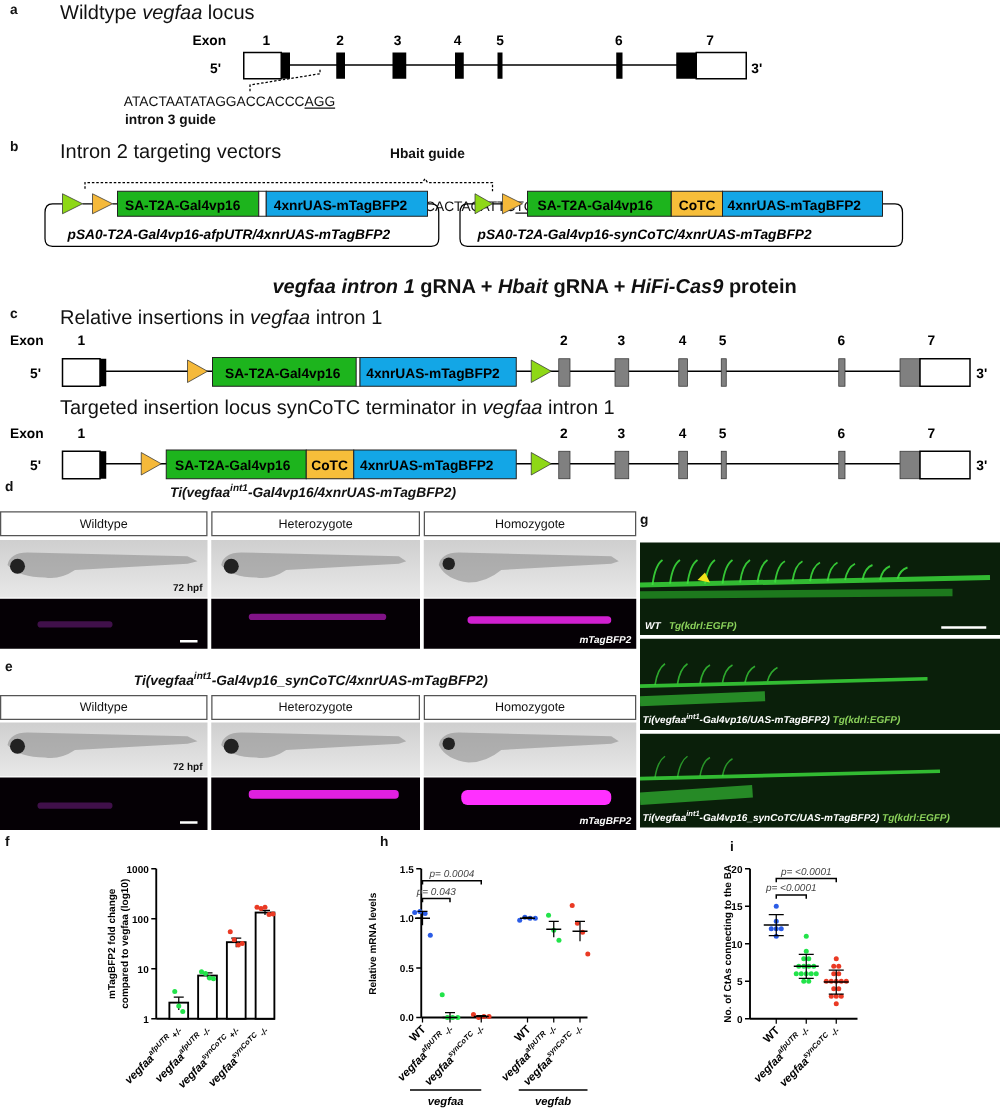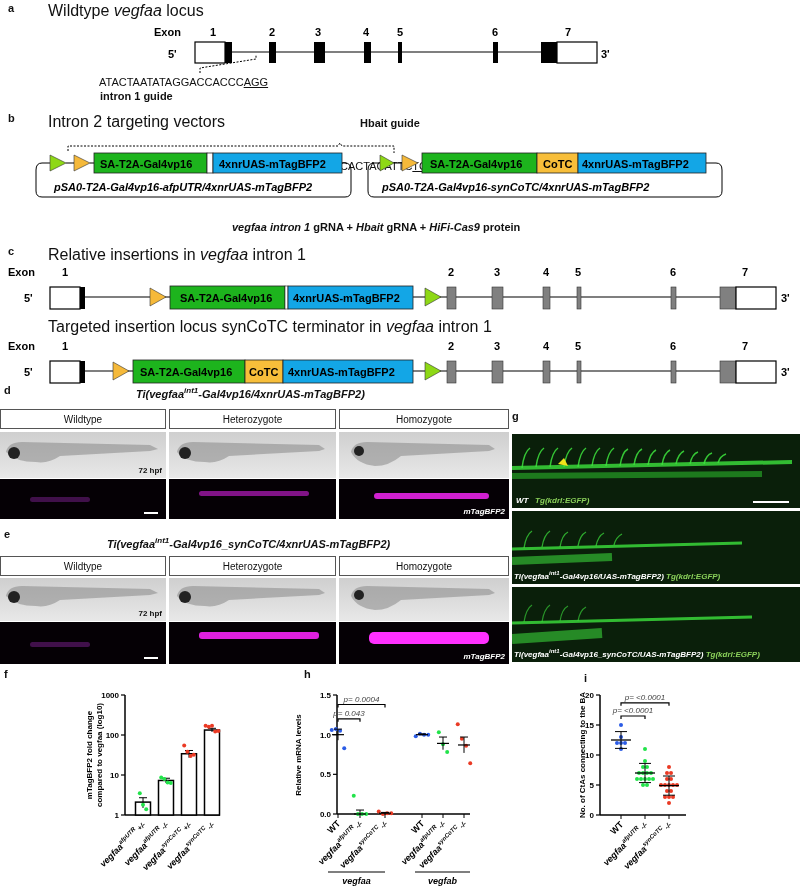--- a/index.html
+++ b/index.html
@@ -39,25 +39,25 @@
   <text x="210" y="16" font-size="11" font-weight="bold">1</text>
   <text x="269" y="16" font-size="11" font-weight="bold">2</text>
   <text x="315" y="16" font-size="11" font-weight="bold">3</text>
   <text x="363" y="16" font-size="11" font-weight="bold">4</text>
   <text x="397" y="16" font-size="11" font-weight="bold">5</text>
   <text x="492" y="16" font-size="11" font-weight="bold">6</text>
   <text x="565" y="16" font-size="11" font-weight="bold">7</text>
   <path d="M200 53 L200 48 L256 39 L256 35" fill="none" stroke="#000" stroke-width="1" stroke-dasharray="2,1.5"></path>
 </svg>
 <div class="abs" style="left:54px;top:76px;font-size:11px;margin-left:45px;"><span>ATACTAATATAGGACCACCC</span><span style="text-decoration:underline">AGG</span></div>
-<div class="abs b" style="left:100px;top:90px;font-size:11px;">intron 1 guide</div>
+<div class="abs b" style="left:100px;top:90px;font-size:11px;">intron 3 guide</div>
 
 <div class="abs plabel" style="left:8px;top:112px;">b</div>
 <div class="abs ptitle" style="left:48px;top:113px;">Intron 2 targeting vectors</div>
-<div class="abs b" style="left:312px;top:117px;font-size:11px;margin-left:48px;">Hbait guide</div>
+<div class="abs b" style="left:312px;top:117px;font-size:11px;">Hbait guide</div>
 <div class="abs" style="left:262px;top:130px;font-size:11px;margin-top:30px;"><span>GAAGATCGGCCACTACATTC</span><span style="text-decoration:underline">TGG</span></div>
 
 <svg class="abs" style="left:0;top:140px;" width="800" height="70">
   <path d="M68 11 L68 6 L338 6 L340 3 L342 6 L394 6 L394 13" fill="none" stroke="#000" stroke-width="1" stroke-dasharray="2,1.5"></path>
 
   <path d="M50 23 L42 23 Q36 23 36 30 L36 51 Q36 57 42 57 L345 57 Q351 57 351 51 L351 30 Q351 23 345 23 L342 23" fill="none" stroke="#000" stroke-width="1"></path>
   <polygon points="50,15 50,31 66,23" fill="#8ed816" stroke="#333" stroke-width="0.6"></polygon>
   <polygon points="74,15 74,31 90,23" fill="#f5b93a" stroke="#333" stroke-width="0.6"></polygon>
   <line x1="66" y1="23" x2="74" y2="23" stroke="#000"></line>
   <line x1="90" y1="23" x2="94" y2="23" stroke="#000"></line>
@@ -73,21 +73,21 @@
   <polygon points="402,15 402,31 418,23" fill="#f5b93a" stroke="#333" stroke-width="0.6"></polygon>
   <line x1="394" y1="23" x2="402" y2="23" stroke="#000"></line>
   <rect x="422" y="13" width="115" height="20" fill="#1db41d" stroke="#222" stroke-width="0.8"></rect>
   <rect x="537" y="13" width="41" height="20" fill="#f7be3a" stroke="#222" stroke-width="0.8"></rect>
   <rect x="578" y="13" width="128" height="20" fill="#13a6e6" stroke="#222" stroke-width="0.8"></rect>
   <text x="430" y="28" font-size="11" font-weight="bold">SA-T2A-Gal4vp16</text>
   <text x="543" y="28" font-size="11" font-weight="bold">CoTC</text>
   <text x="582" y="28" font-size="11" font-weight="bold">4xnrUAS-mTagBFP2</text>
   <text x="382" y="51" font-size="11" font-weight="bold" font-style="italic">pSA0-T2A-Gal4vp16-synCoTC/4xnrUAS-mTagBFP2</text>
 </svg>
-<div class="abs b" style="left:232px;top:221px;font-size:11px;"><span class="it">vegfaa intron 1</span><span> gRNA + </span><span class="it">Hbait</span><span> gRNA + </span><span class="it">HiFi-Cas9</span><span> protein</span></div>
+<div class="abs b" style="left:218px;top:221px;font-size:16px;"><span class="it">vegfaa intron 1</span><span> gRNA + </span><span class="it">Hbait</span><span> gRNA + </span><span class="it">HiFi-Cas9</span><span> protein</span></div>
 
 <div class="abs plabel" style="left:8px;top:245px;">c</div>
 <div class="abs ptitle" style="left:48px;top:246px;"><span>Relative insertions in </span><span class="it">vegfaa</span><span> intron 1</span></div>
 
 <svg class="abs" style="left:0;top:262px;" width="800" height="50">
   <text x="8" y="14" font-size="11" font-weight="bold">Exon</text>
   <text x="24" y="40" font-size="11" font-weight="bold">5'</text>
   <line x1="84" y1="35" x2="720" y2="35" stroke="#000" stroke-width="1.2"></line>
   <rect x="50" y="25" width="30" height="22" fill="#fff" stroke="#000" stroke-width="1.2"></rect>
   <rect x="80" y="25" width="5" height="22" fill="#000"></rect>

